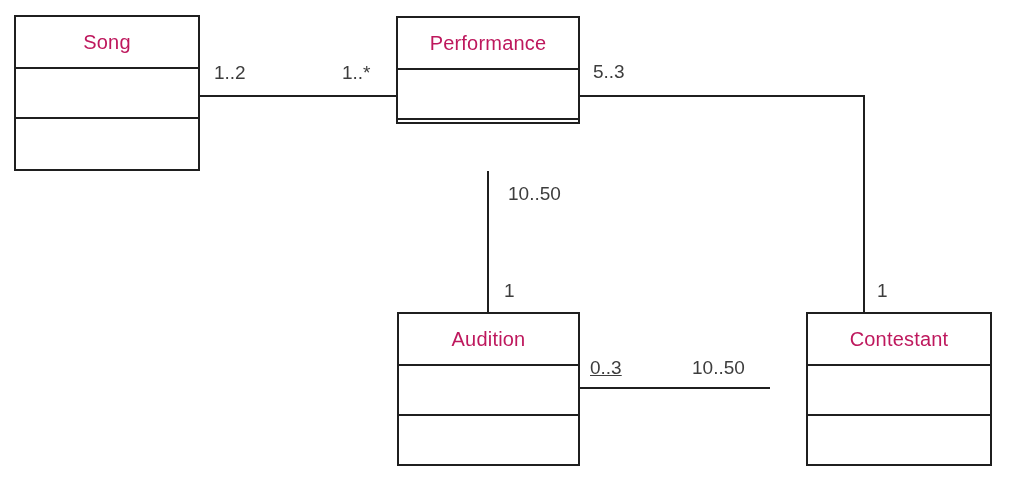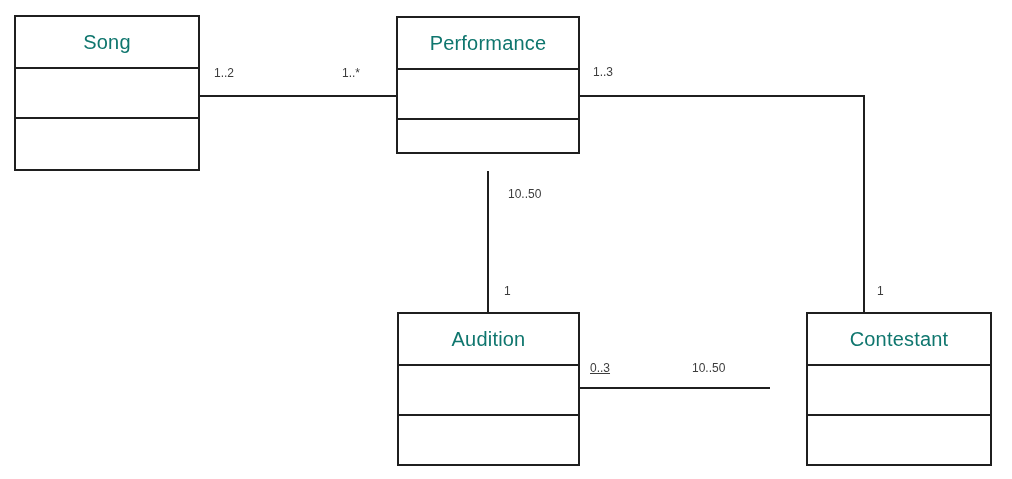--- a/index.html
+++ b/index.html
@@ -33,38 +33,38 @@
     flex-direction: column;
   }
   .uml-title {
     box-sizing: border-box;
     height: 52px;
     border-bottom: 2px solid #1f1f1f;
     display: flex;
     align-items: center;
     justify-content: center;
     font-size: 20px;
-    color: #0f766e;
+    color: #be185d;
     letter-spacing: 0.2px;
   }
   .uml-attrs {
     box-sizing: border-box;
     height: 50px;
     border-bottom: 2px solid #1f1f1f;
     background: #ffffff;
   }
   .uml-ops {
     flex: 1;
     background: #ffffff;
   }
 
   
   .mult {
     position: absolute;
-    font-size: 12px;
+    font-size: 19px;
     line-height: 22px;
     color: #3d3d3d;
     white-space: nowrap;
   }
 </style>
 </head>
 <body>
 
 <div class="canvas">
 
@@ -74,39 +74,39 @@
   <div class="line v" style="left:863px; top:95px; height:217px;"></div>
 
   <div class="line v" style="left:487px; top:171px; height:141px;"></div>
 
   <div class="line h" style="left:579px; top:387px; width:191px;"></div>
 
   <div class="mult" style="left:214px; top:62px;">1..2</div>
 
   <div class="mult" style="left:342px; top:62px;">1..*</div>
 
-  <div class="mult" style="left:593px; top:61px;">1..3</div>
+  <div class="mult" style="left:593px; top:61px;">5..3</div>
 
   <div class="mult" style="left:877px; top:280px;">1</div>
 
   <div class="mult" style="left:508px; top:183px;">10..50</div>
 
   <div class="mult" style="left:504px; top:280px;">1</div>
 
   <div class="mult" style="left:590px; top:357px;text-decoration:underline;">0..3</div>
 
   <div class="mult" style="left:692px; top:357px;">10..50</div>
 
   <div class="uml-class" style="left:14px; top:15px; width:186px; height:156px;">
     <div class="uml-title">Song</div>
     <div class="uml-attrs"></div>
     <div class="uml-ops"></div>
   </div>
 
-  <div class="uml-class" style="left:396px; top:16px; width:184px; height:138px;">
+  <div class="uml-class" style="left:396px; top:16px; width:184px; height:108px;">
     <div class="uml-title">Performance</div>
     <div class="uml-attrs"></div>
     <div class="uml-ops"></div>
   </div>
 
   <div class="uml-class" style="left:397px; top:312px; width:183px; height:154px;justify-content:space-between;">
     <div class="uml-title">Audition</div>
     <div class="uml-attrs"></div>
     <div class="uml-ops"></div>
   </div>

